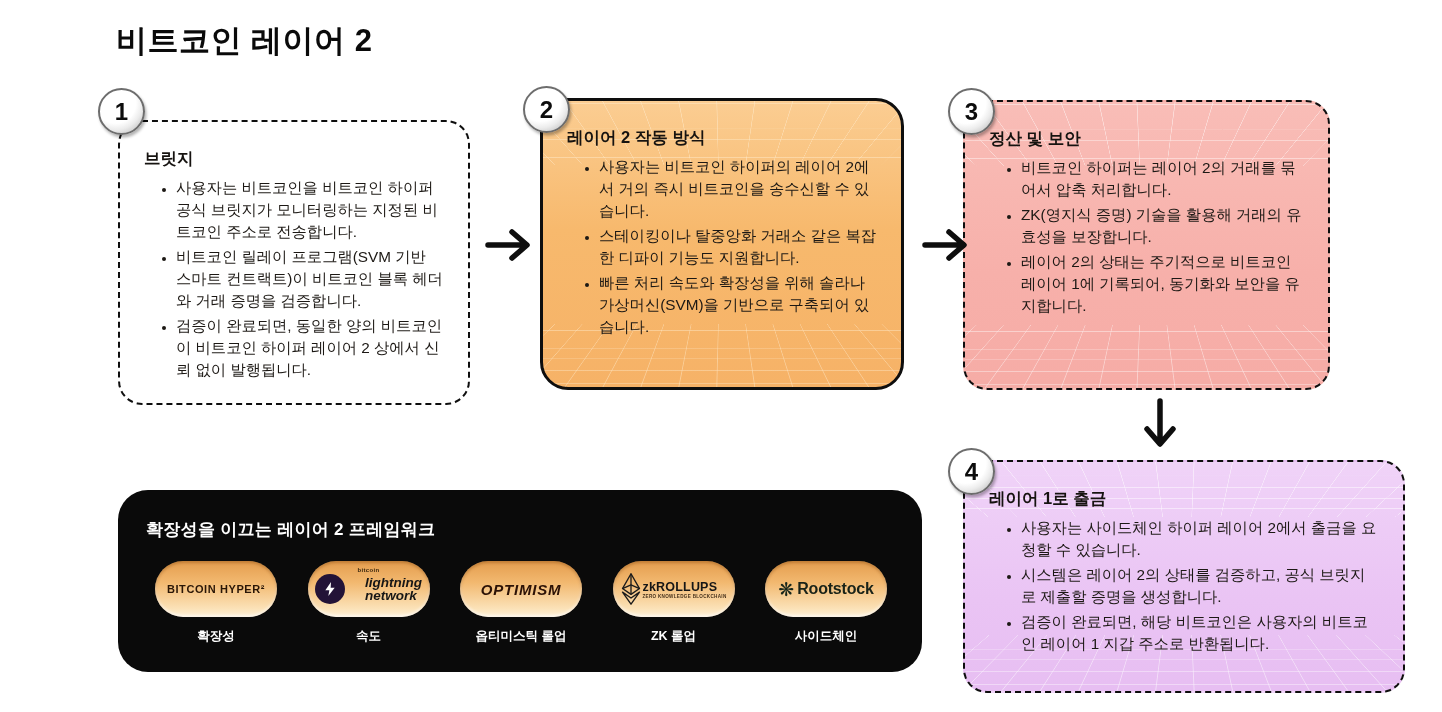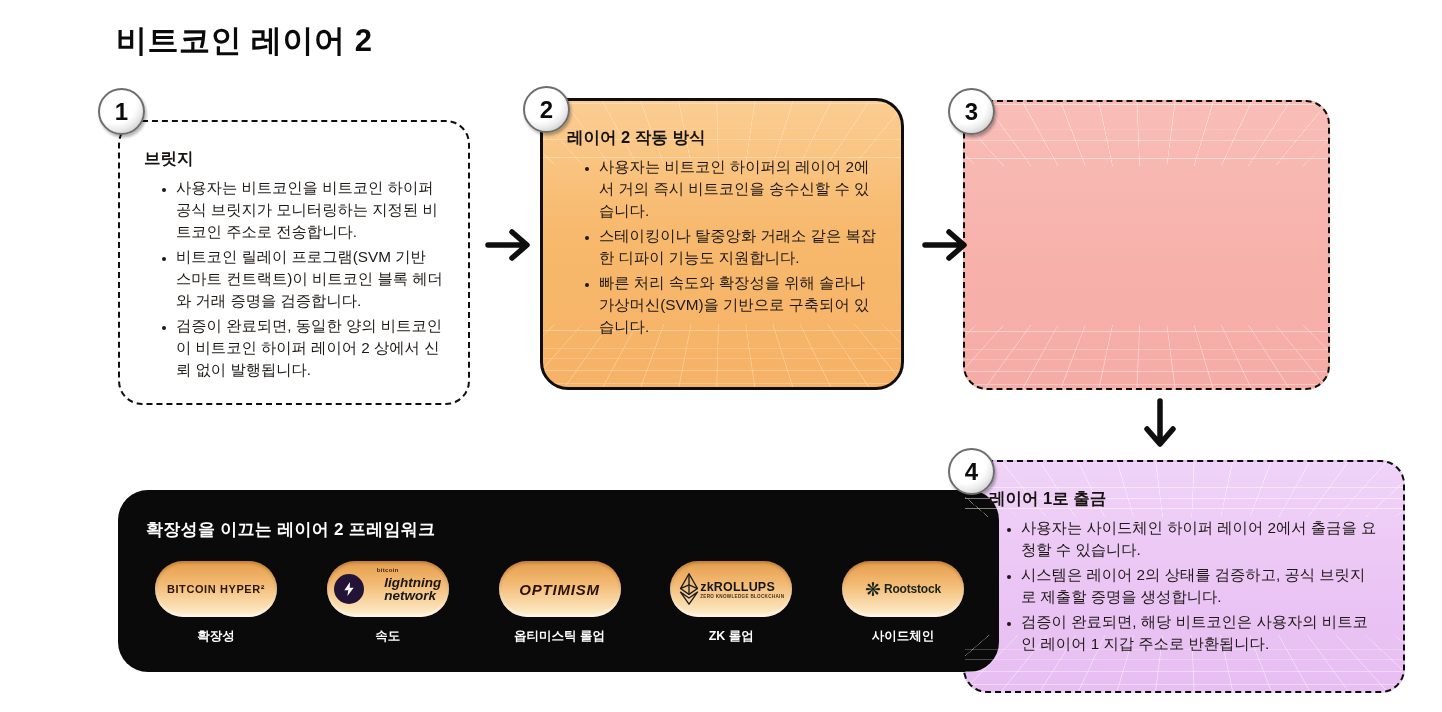--- a/index.html
+++ b/index.html
@@ -51,21 +51,21 @@
   .badge-3 { left:948px; top:88px;  }
   .badge-4 { left:948px; top:448px; }
 
   
   .arrow { position:absolute; z-index:4; }
   .arrow-1 { left:485px;  top:226px; }
   .arrow-2 { left:922px;  top:226px; }
   .arrow-3 { left:1140px; top:398px; }
 
   
-  .panel { position:absolute; left:118px; top:490px; width:881px; height:182px;
+  .panel { position:absolute; left:118px; top:490px; width:804px; height:182px;
     background:#0a0a0a; border-radius:30px; padding:28px 26px 0 28px; }
   .panel-title { font-size:17px; font-weight:800; color:#ffffff; letter-spacing:0.3px; }
   .pill-row { display:flex; justify-content:space-between; margin-top:20px; padding:0 4px; }
   .pill-col { width:132px; display:flex; flex-direction:column; align-items:center; }
   .pill { width:122px; height:56px; border-radius:28px;
     background:linear-gradient(180deg,#e49d4e 0%,#f2b86f 38%,#fbe2b8 85%,#fdf0d8 100%);
     box-shadow:inset 0 2px 3px rgba(120,60,0,0.35), inset 0 -2px 3px rgba(255,255,255,0.6);
     display:flex; align-items:center; justify-content:center; gap:5px; position:relative; }
   .pill-label { margin-top:11px; font-size:12.5px; font-weight:800; color:#ffffff; }
 
@@ -80,21 +80,21 @@
 
   .logo-optimism { font-size:15px; font-weight:800; font-style:italic; letter-spacing:0.8px; color:#2c1206; }
 
   .logo-zk { display:flex; align-items:center; }
   .zk-text-wrap { display:flex; flex-direction:column; }
   .zk-text { font-size:12.5px; font-weight:800; color:#161616; letter-spacing:0.2px; }
   .zk-sub { font-size:4.6px; font-weight:700; color:#45301a; letter-spacing:0.3px; }
 
   .logo-rsk { display:flex; align-items:center; gap:3px; }
   .rsk-icon { font-size:19px; color:#17261b; line-height:1; }
-  .rsk-text { font-size:12px; font-weight:800; color:#1a2318; letter-spacing:-0.2px; }
+  .rsk-text { font-size:16px; font-weight:800; color:#1a2318; letter-spacing:-0.2px; }
 </style>
 </head>
 <body>
 
 <h1 class="page-title">비트코인 레이어 2</h1>
 
 <div class="card card-1">
   <div class="content">
     <h3>브릿지</h3>
     <ul>
@@ -117,20 +117,28 @@
       <li>스테이킹이나 탈중앙화 거래소 같은 복잡한 디파이 기능도 지원합니다.</li>
       <li>빠른 처리 속도와 확장성을 위해 솔라나 가상머신(SVM)을 기반으로 구축되어 있습니다.</li>
     </ul>
   </div>
 </div>
 
 <div class="card card-3">
   <div class="persp">
     <div class="pg pg-top"></div>
       <div class="pg pg-bottom"></div>
+  </div>
+  <div class="content">
+    <h3>정산 및 보안</h3>
+    <ul>
+      <li>비트코인 하이퍼는 레이어 2의 거래를 묶어서 압축 처리합니다.</li>
+      <li>ZK(영지식 증명) 기술을 활용해 거래의 유효성을 보장합니다.</li>
+      <li>레이어 2의 상태는 주기적으로 비트코인 레이어 1에 기록되어, 동기화와 보안을 유지합니다.</li>
+    </ul>
   </div>
 </div>
 
 <div class="card card-4">
   <div class="persp">
     <div class="pg pg-top"></div>
       <div class="pg pg-bottom"></div>
   </div>
   <div class="content">
     <h3>레이어 1로 출금</h3>

